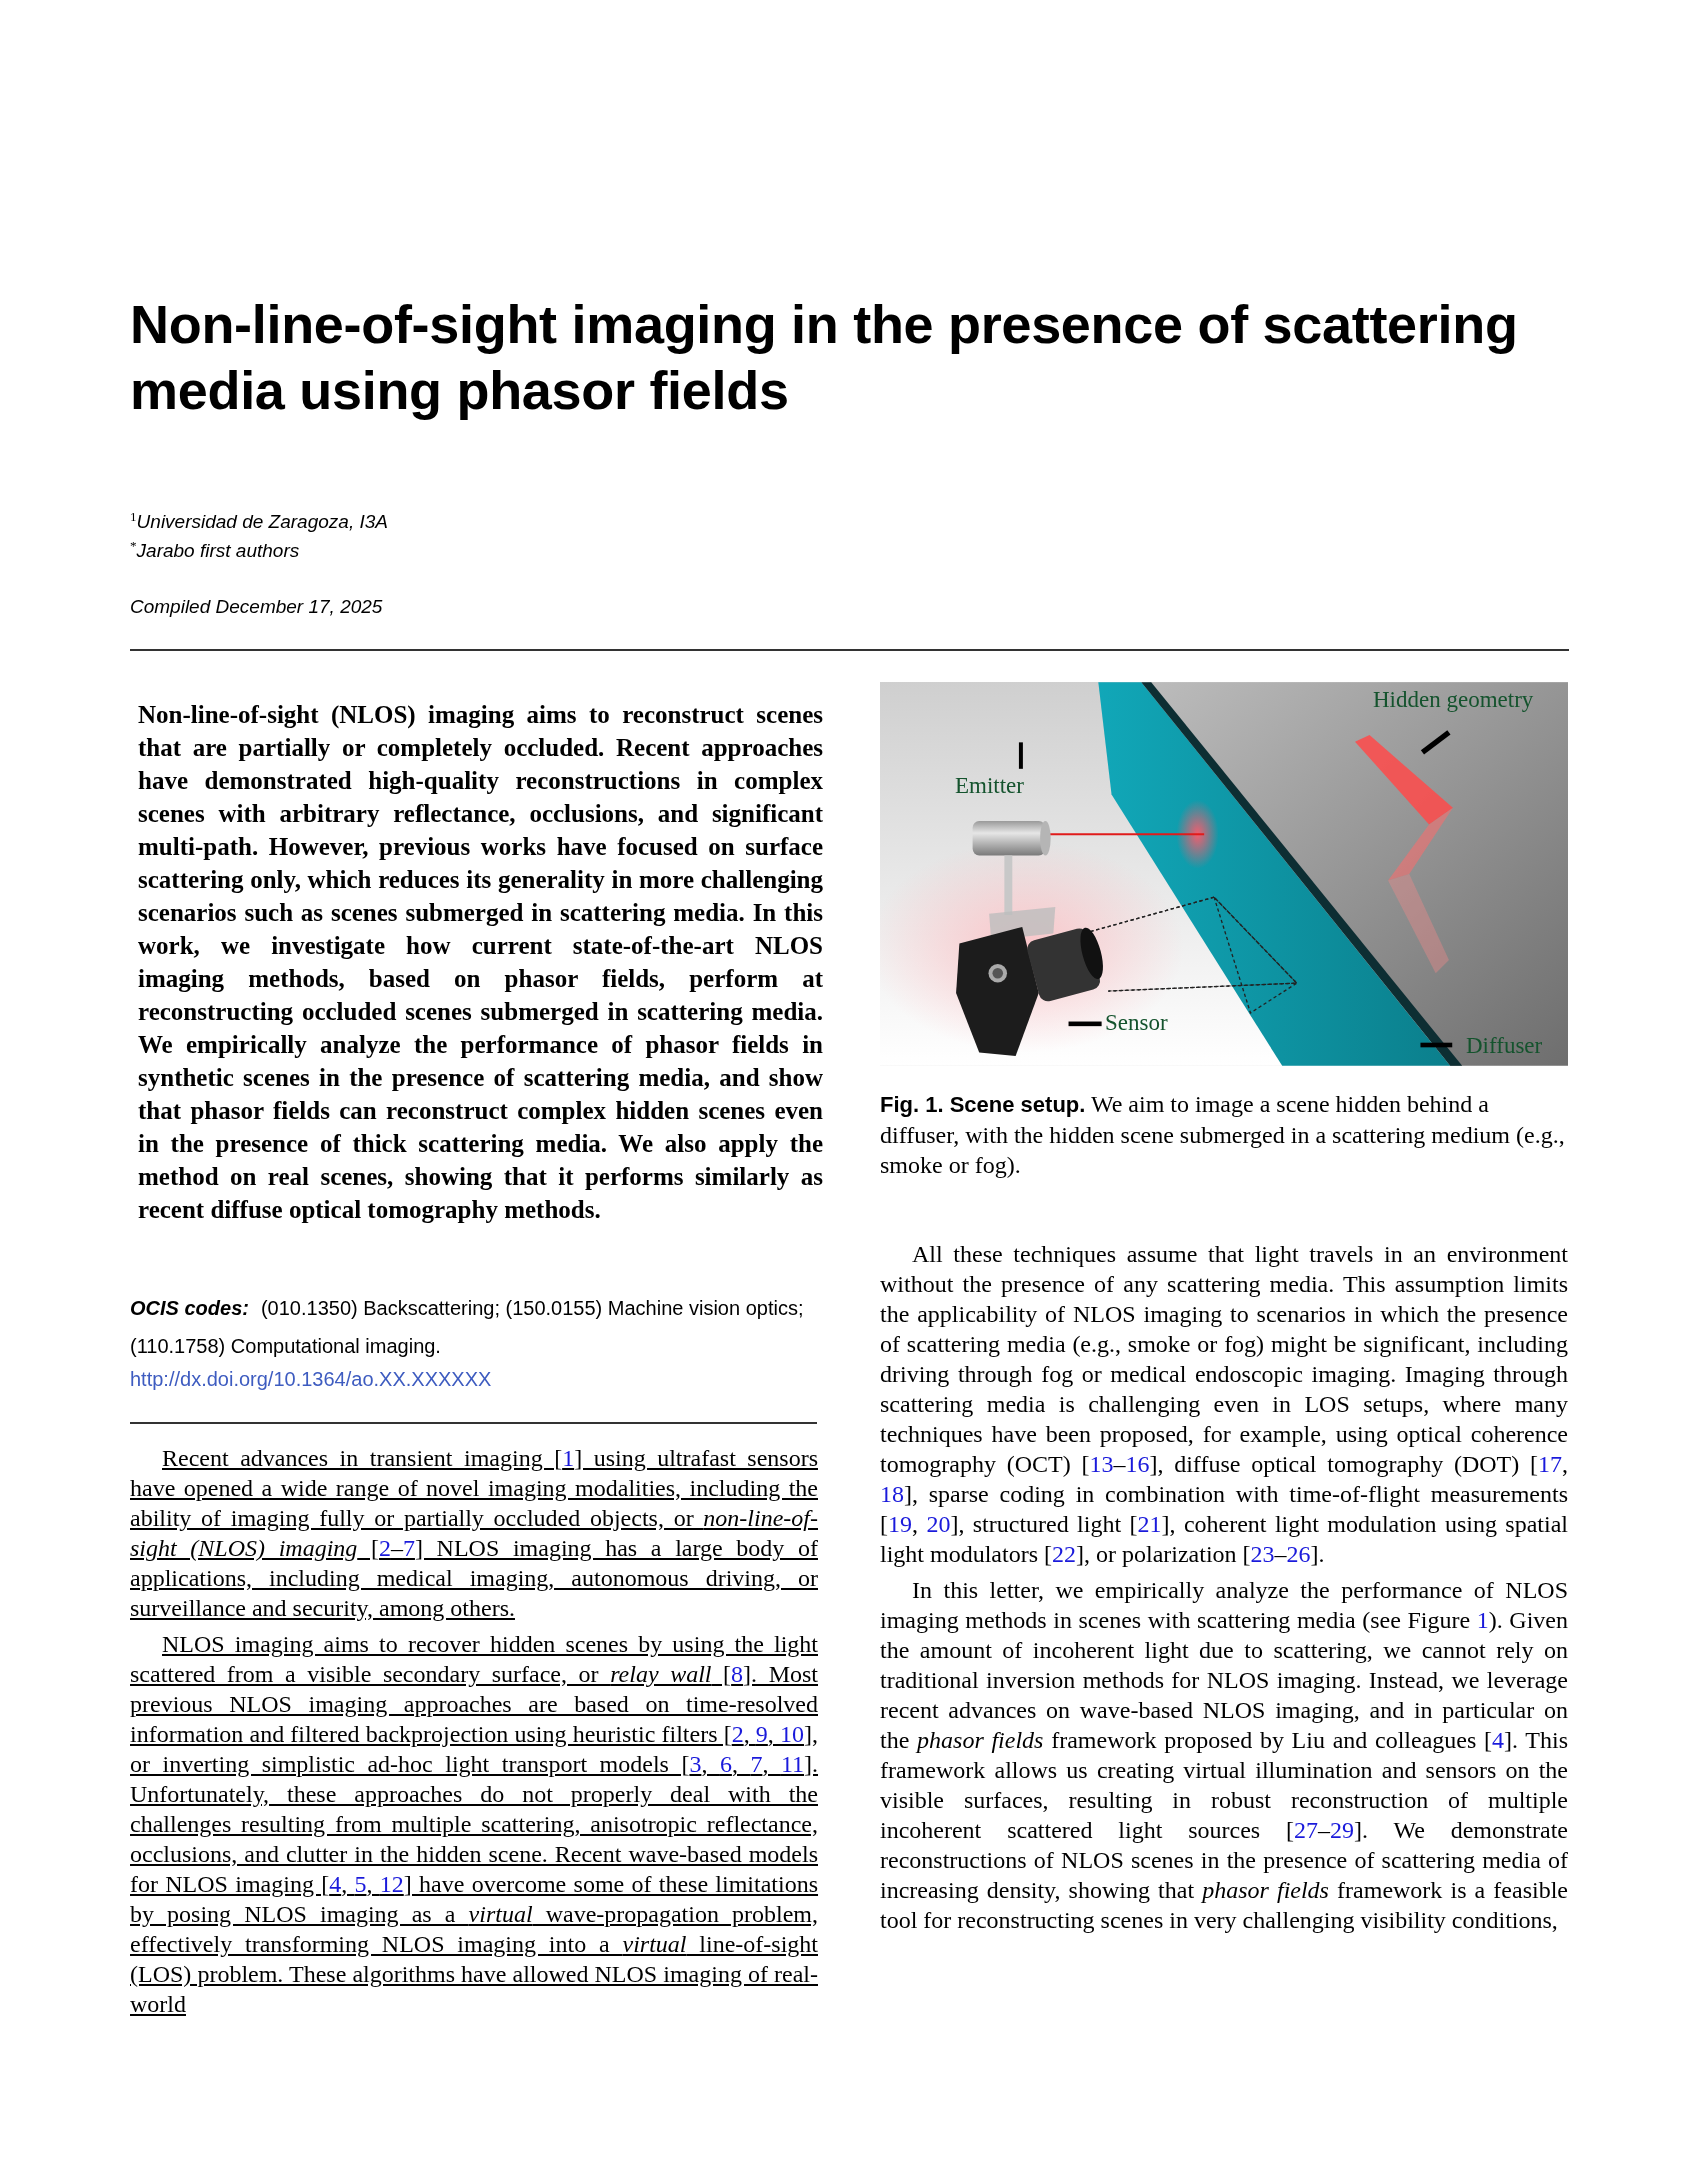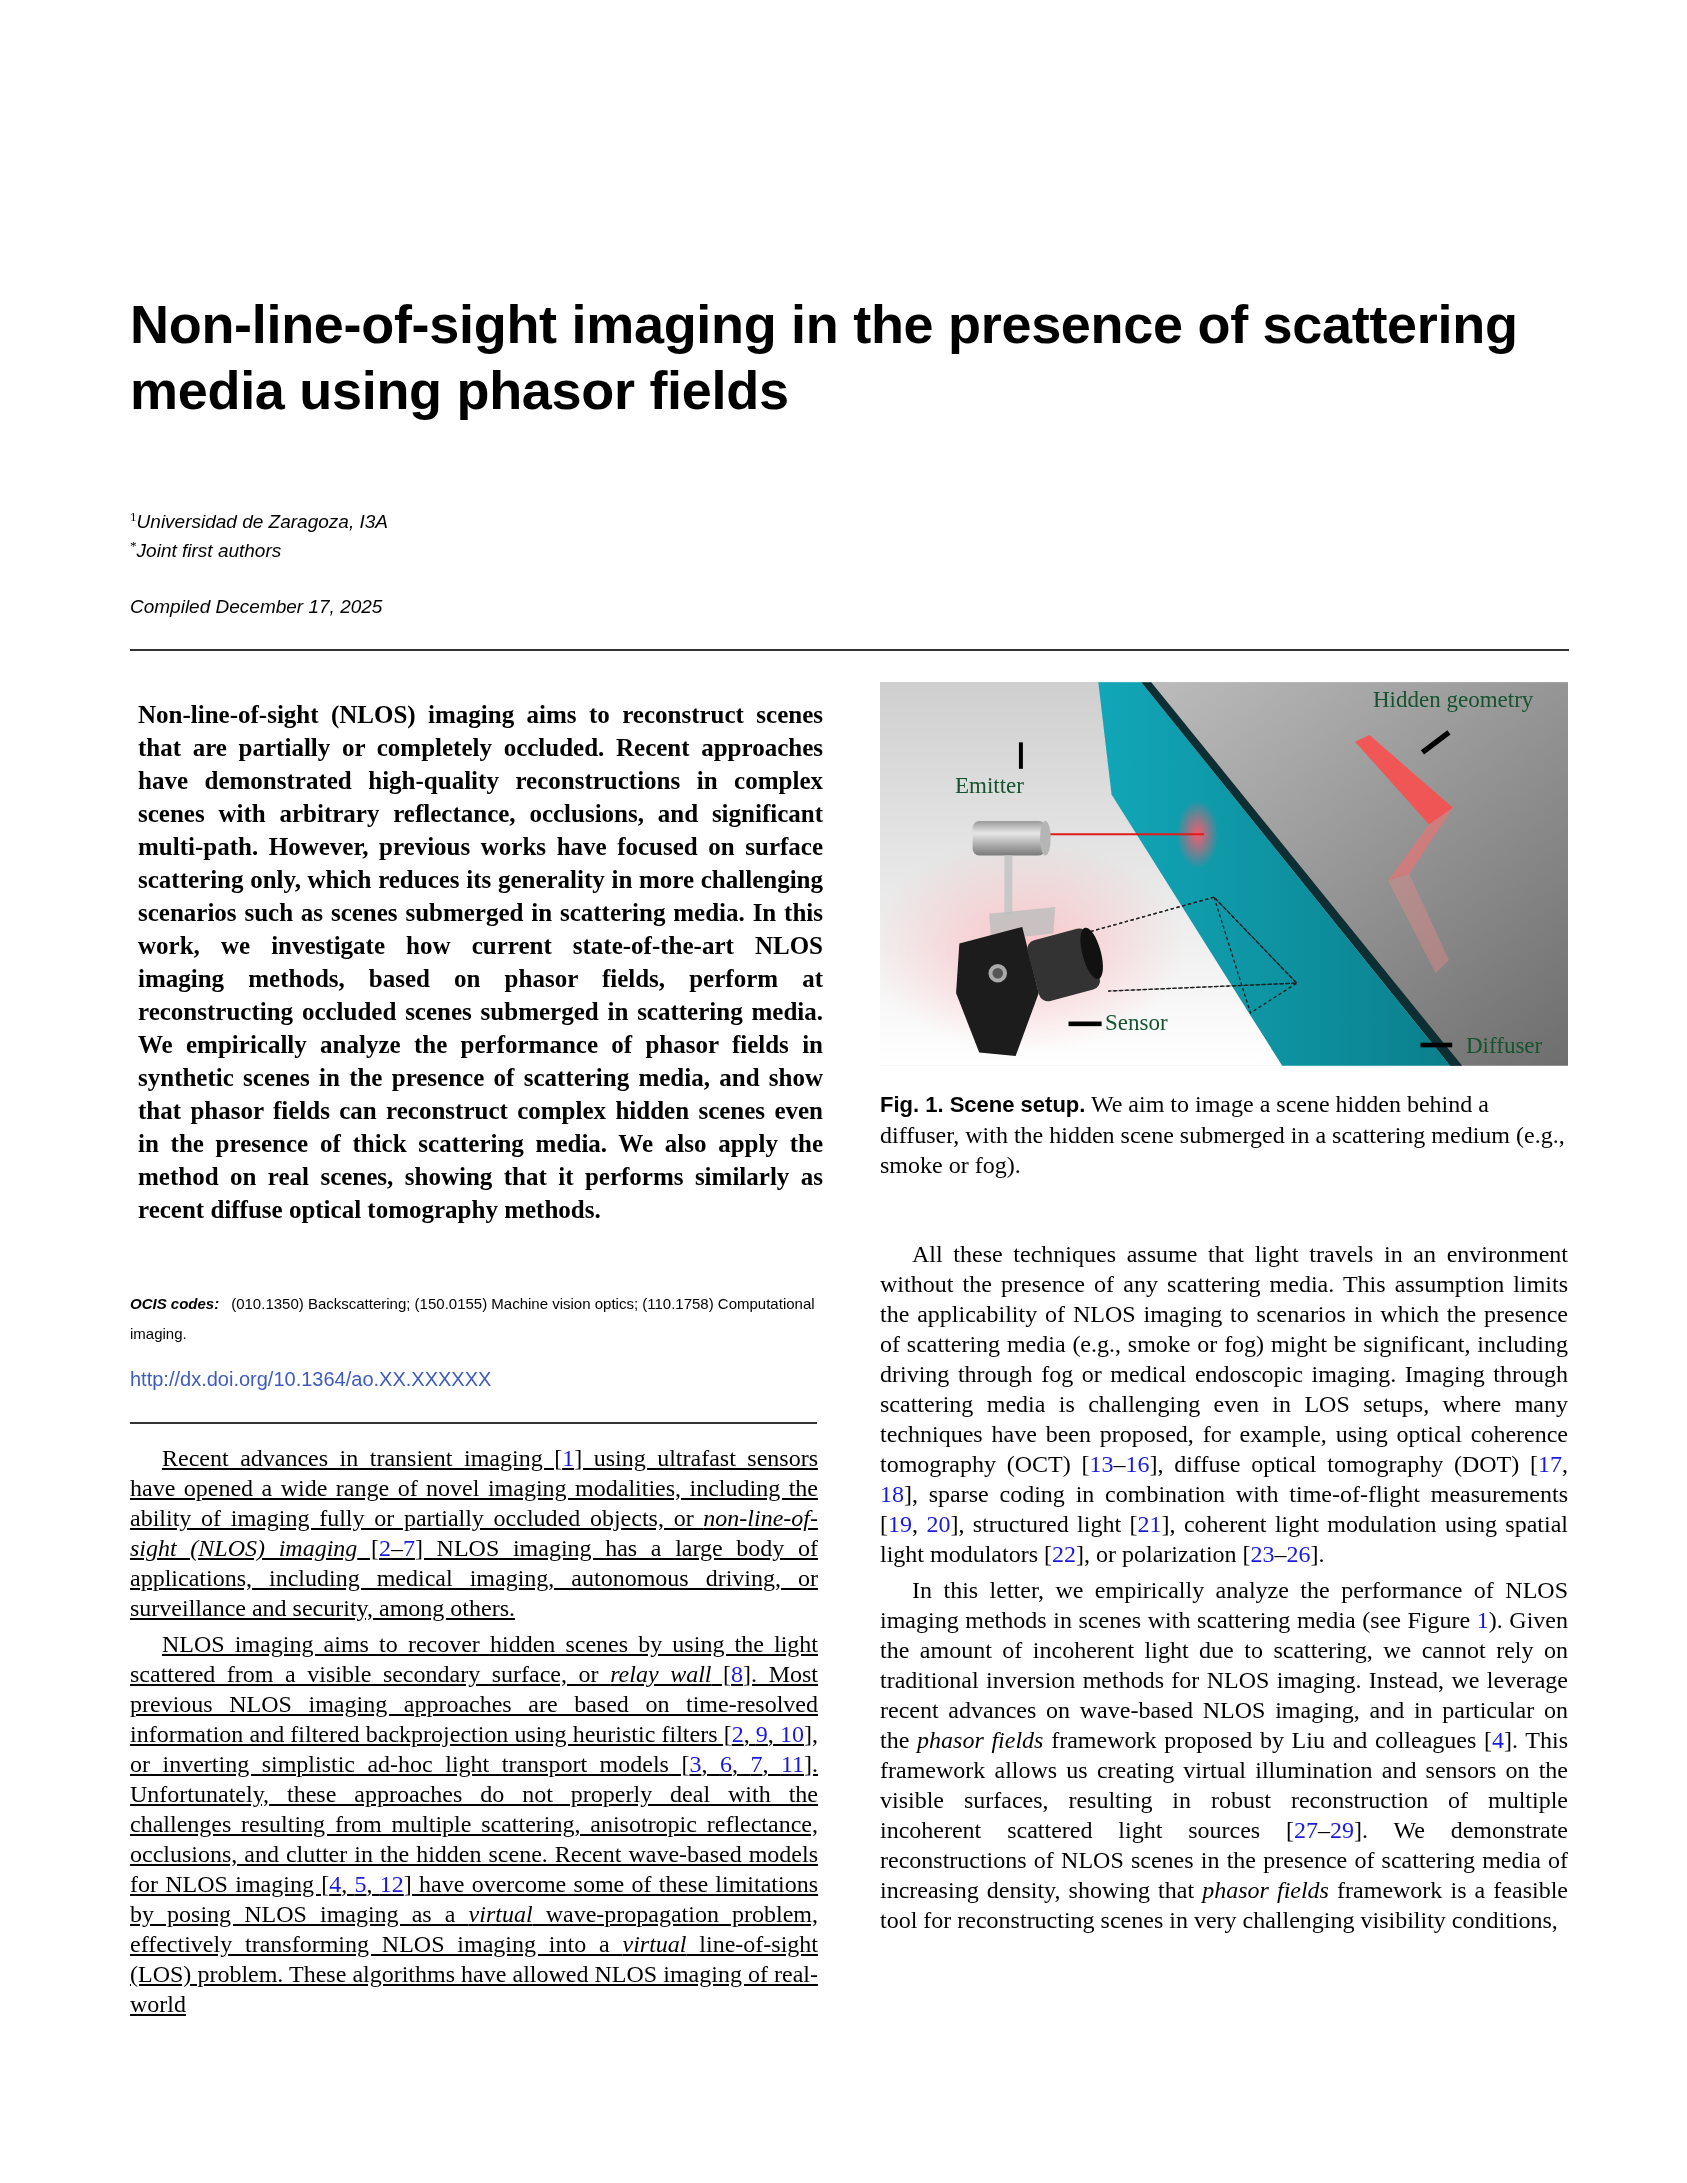--- a/index.html
+++ b/index.html
@@ -30,21 +30,21 @@
   .rule { position: absolute; height: 2px; background: #333; }
 
   .abstract {
     position: absolute; left: 130px; top: 690px; width: 685px;
     font-family: "Liberation Serif", serif; font-weight: bold;
     font-size: 25px; line-height: 33px; text-align: justify; margin: 8px;
     hyphens: manual;
   }
   .ocis {
     position: absolute; left: 130px; top: 1289px; width: 688px;
-    font-family: "Liberation Sans", sans-serif; font-size: 15px; line-height: 30px;
+    font-family: "Liberation Sans", sans-serif; font-size: 20px; line-height: 38px;
   }
   .ocis .lbl { font-weight: bold; font-style: italic; margin-right: 12px; }
   .doi {
     position: absolute; left: 130px; top: 1366px;
     font-family: "Liberation Sans", sans-serif; font-size: 20px; line-height: 26.5px;
     color: #3e5cc0; text-decoration: none;
   }
 
   .col {
     position: absolute; width: 688px;
@@ -77,21 +77,21 @@
   <h1 class="title">
     <span>Non-line-of-sight imaging in the presence of scattering</span><br>
     <span>media using phasor fields</span>
   </h1>
 
 
   <div class="affil" style="top:504px">
     <sup>1</sup><span>Universidad de Zaragoza, I3A</span>
   </div>
   <div class="affil" style="top:533px">
-    <sup>*</sup><span>Joint first authors</span>
+    <sup>*</sup><span>Jarabo first authors</span>
   </div>
 
   <div class="compiled">Compiled December 17, 2025</div>
 
   <div class="rule" style="left:130px; top:649px; width:1439px;"></div>
 
   <p class="abstract">Non-line-of-sight (NLOS) imaging aims to reconstruct scenes that are partially or completely occluded. Re­cent approaches have demonstrated high-quality recon­structions in complex scenes with arbitrary reflectance, occlusions, and significant multi-path. However, pre­vious works have focused on surface scattering only, which reduces its generality in more challenging scenar­ios such as scenes submerged in scattering media. In this work, we investigate how current state-of-the-art NLOS imaging methods, based on phasor fields, perform at reconstructing occluded scenes submerged in scatter­ing media. We empirically analyze the performance of phasor fields in synthetic scenes in the presence of scattering media, and show that phasor fields can recon­struct complex hidden scenes even in the presence of thick scattering media. We also apply the method on real scenes, showing that it performs similarly as recent diffuse optical tomography methods.</p>
 
   <div class="ocis">
     <span class="lbl">OCIS codes:</span><span>(010.1350) Backscattering; (150.0155) Machine vision optics; (110.1758) Computational imaging.</span>

